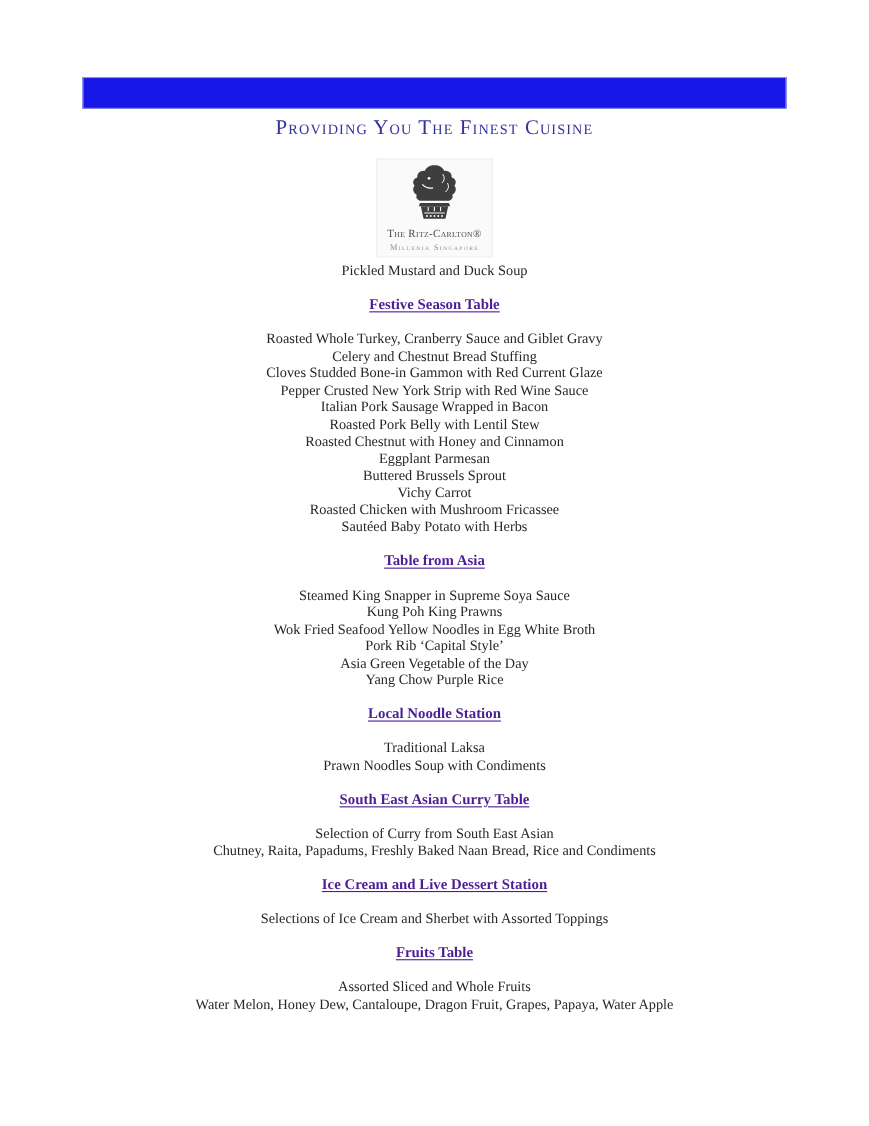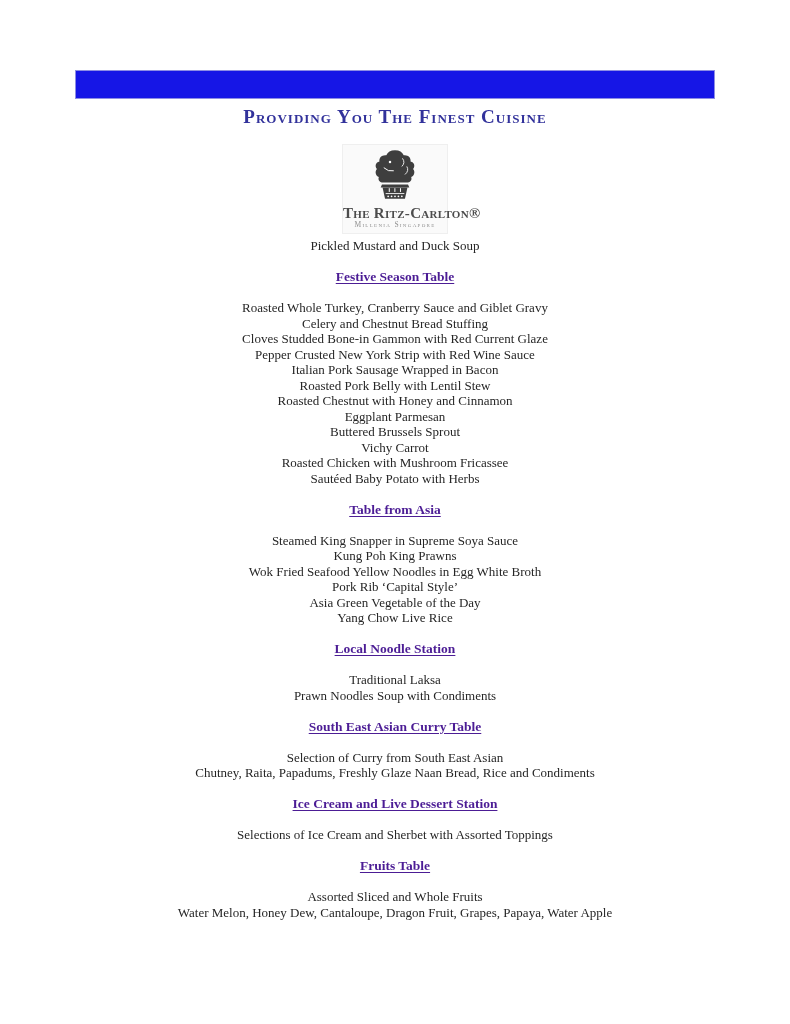--- a/index.html
+++ b/index.html
@@ -17,45 +17,44 @@
     width: 638px;
     height: 27px;
     background: #1616e6;
     border: 1px solid #8e8ee4;
   }
 
   .page-title {
     margin: 7px 0 16px;
     text-align: center;
     font-variant: small-caps;
-    font-weight: bold;
+    font-weight: normal;
     letter-spacing: 1px;
     font-size: 19px;
     line-height: 22px;
     color: #32329b;
   }
 
   .logo-box {
     width: 104px;
     margin: 8px auto 4px;
     padding: 4px 0 4px;
     background: #fafafa;
     border: 1px solid #efefef;
     text-align: center;
   }
   .lion-svg { display: block; margin: 0 auto; }
   .logo-brand {
     font-variant: small-caps;
-    font-size: 15px;
+    font-size: 10px;
     line-height: 12px;
     letter-spacing: 0.3px;
     color: #4c4c4c;
     margin-top: 2px;
     white-space: nowrap;
-    font-weight: bold;
   }
   .logo-location {
     font-variant: small-caps;
     font-size: 7.5px;
     line-height: 9px;
     letter-spacing: 1.3px;
     color: #8f8f8f;
     margin-top: 1px;
     white-space: nowrap;
   }
@@ -145,37 +144,37 @@
   </section>
 
   <section class="menu-section">
     <h2 class="section-heading">Table from Asia</h2>
     <div class="section-items">
           <div class="menu-item">Steamed King Snapper in Supreme Soya Sauce</div>
           <div class="menu-item">Kung Poh King Prawns</div>
           <div class="menu-item">Wok Fried Seafood Yellow Noodles in Egg White Broth</div>
           <div class="menu-item">Pork Rib ‘Capital Style’</div>
           <div class="menu-item">Asia Green Vegetable of the Day</div>
-          <div class="menu-item">Yang Chow Live Rice</div>
+          <div class="menu-item">Yang Chow Purple Rice</div>
         </div>
   </section>
 
   <section class="menu-section">
     <h2 class="section-heading">Local Noodle Station</h2>
     <div class="section-items">
           <div class="menu-item">Traditional Laksa</div>
           <div class="menu-item">Prawn Noodles Soup with Condiments</div>
         </div>
   </section>
 
   <section class="menu-section">
     <h2 class="section-heading">South East Asian Curry Table</h2>
     <div class="section-items">
           <div class="menu-item">Selection of Curry from South East Asian</div>
-          <div class="menu-item">Chutney, Raita, Papadums, Freshly Glaze Naan Bread, Rice and Condiments</div>
+          <div class="menu-item">Chutney, Raita, Papadums, Freshly Baked Naan Bread, Rice and Condiments</div>
         </div>
   </section>
 
   <section class="menu-section">
     <h2 class="section-heading">Ice Cream and Live Dessert Station</h2>
     <div class="section-items">
           <div class="menu-item">Selections of Ice Cream and Sherbet with Assorted Toppings</div>
         </div>
   </section>
 

